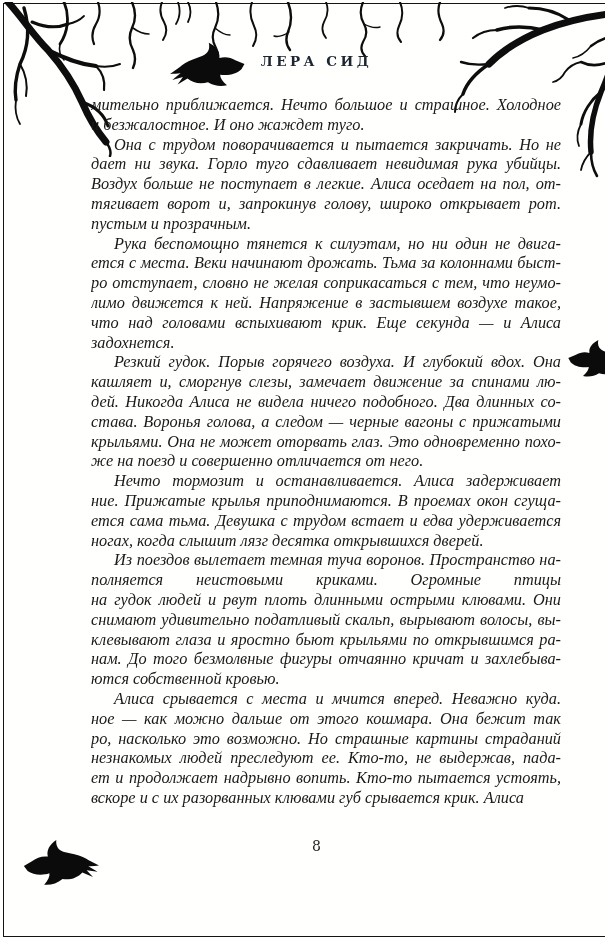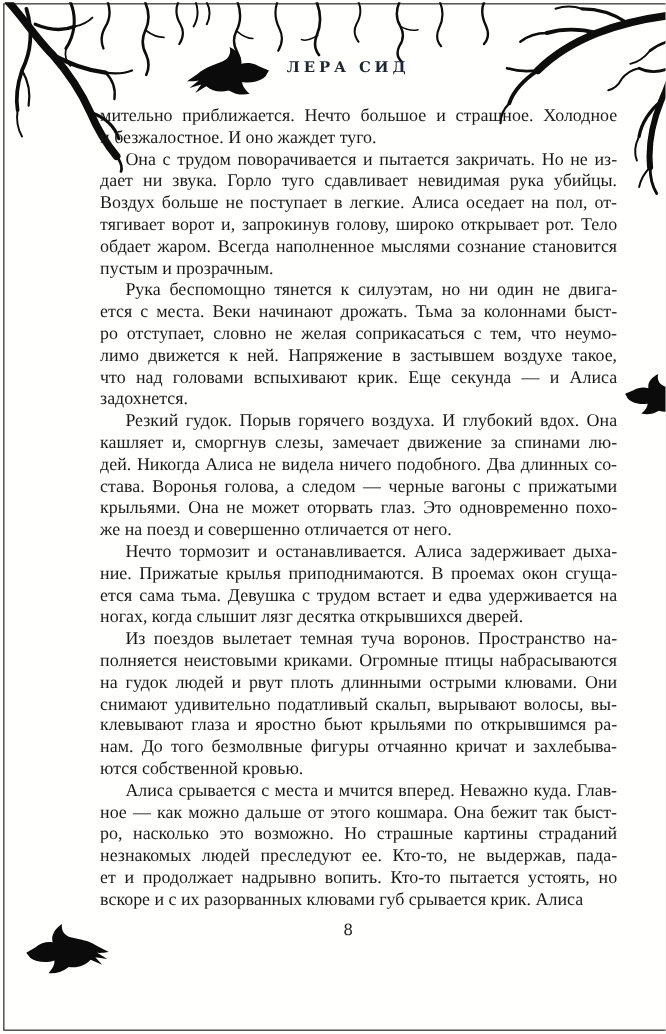--- a/index.html
+++ b/index.html
@@ -25,21 +25,21 @@
     color:#1c2530;
   }
   .body-text{
     position:absolute;top:95px;left:91px;width:470px;
     font-size:16.3px;line-height:19.8px;
     color:#191919;
   }
   .paragraph{margin:0;}
   .line{
     height:19.8px;overflow:hidden;
-    text-align:justify;text-align-last:justify;
+    text-align:justify;text-align-last:justify;font-style:italic;
   }
   .line.last{text-align-last:left;}
   .line.indent{text-indent:23px;}
   .page-number{
     position:absolute;top:838px;left:0;width:100%;
     text-align:center;
     font-family:"DejaVu Serif", serif;
     font-size:14px;color:#1d1d1d;
   }
   .decor{position:absolute;pointer-events:none;}
@@ -137,21 +137,20 @@
   <main class="body-text">
       <div class="paragraph">
         <div class="line">мительно приближается. Нечто большое и страшное. Холодное</div>
         <div class="line last">и безжалостное. И оно жаждет туго.</div>
       </div>
       <div class="paragraph">
         <div class="line indent">Она с трудом поворачивается и пытается закричать. Но не из-</div>
         <div class="line">дает ни звука. Горло туго сдавливает невидимая рука убийцы.</div>
         <div class="line">Воздух больше не поступает в легкие. Алиса оседает на пол, от-</div>
         <div class="line">тягивает ворот и, запрокинув голову, широко открывает рот. Тело</div>
-        <div class="line">обдает жаром. Всегда наполненное мыслями сознание становится</div>
         <div class="line last">пустым и прозрачным.</div>
       </div>
       <div class="paragraph">
         <div class="line indent">Рука беспомощно тянется к силуэтам, но ни один не двига-</div>
         <div class="line">ется с места. Веки начинают дрожать. Тьма за колоннами быст-</div>
         <div class="line">ро отступает, словно не желая соприкасаться с тем, что неумо-</div>
         <div class="line">лимо движется к ней. Напряжение в застывшем воздухе такое,</div>
         <div class="line">что над головами вспыхивают крик. Еще секунда — и Алиса</div>
         <div class="line last">задохнется.</div>
       </div>

